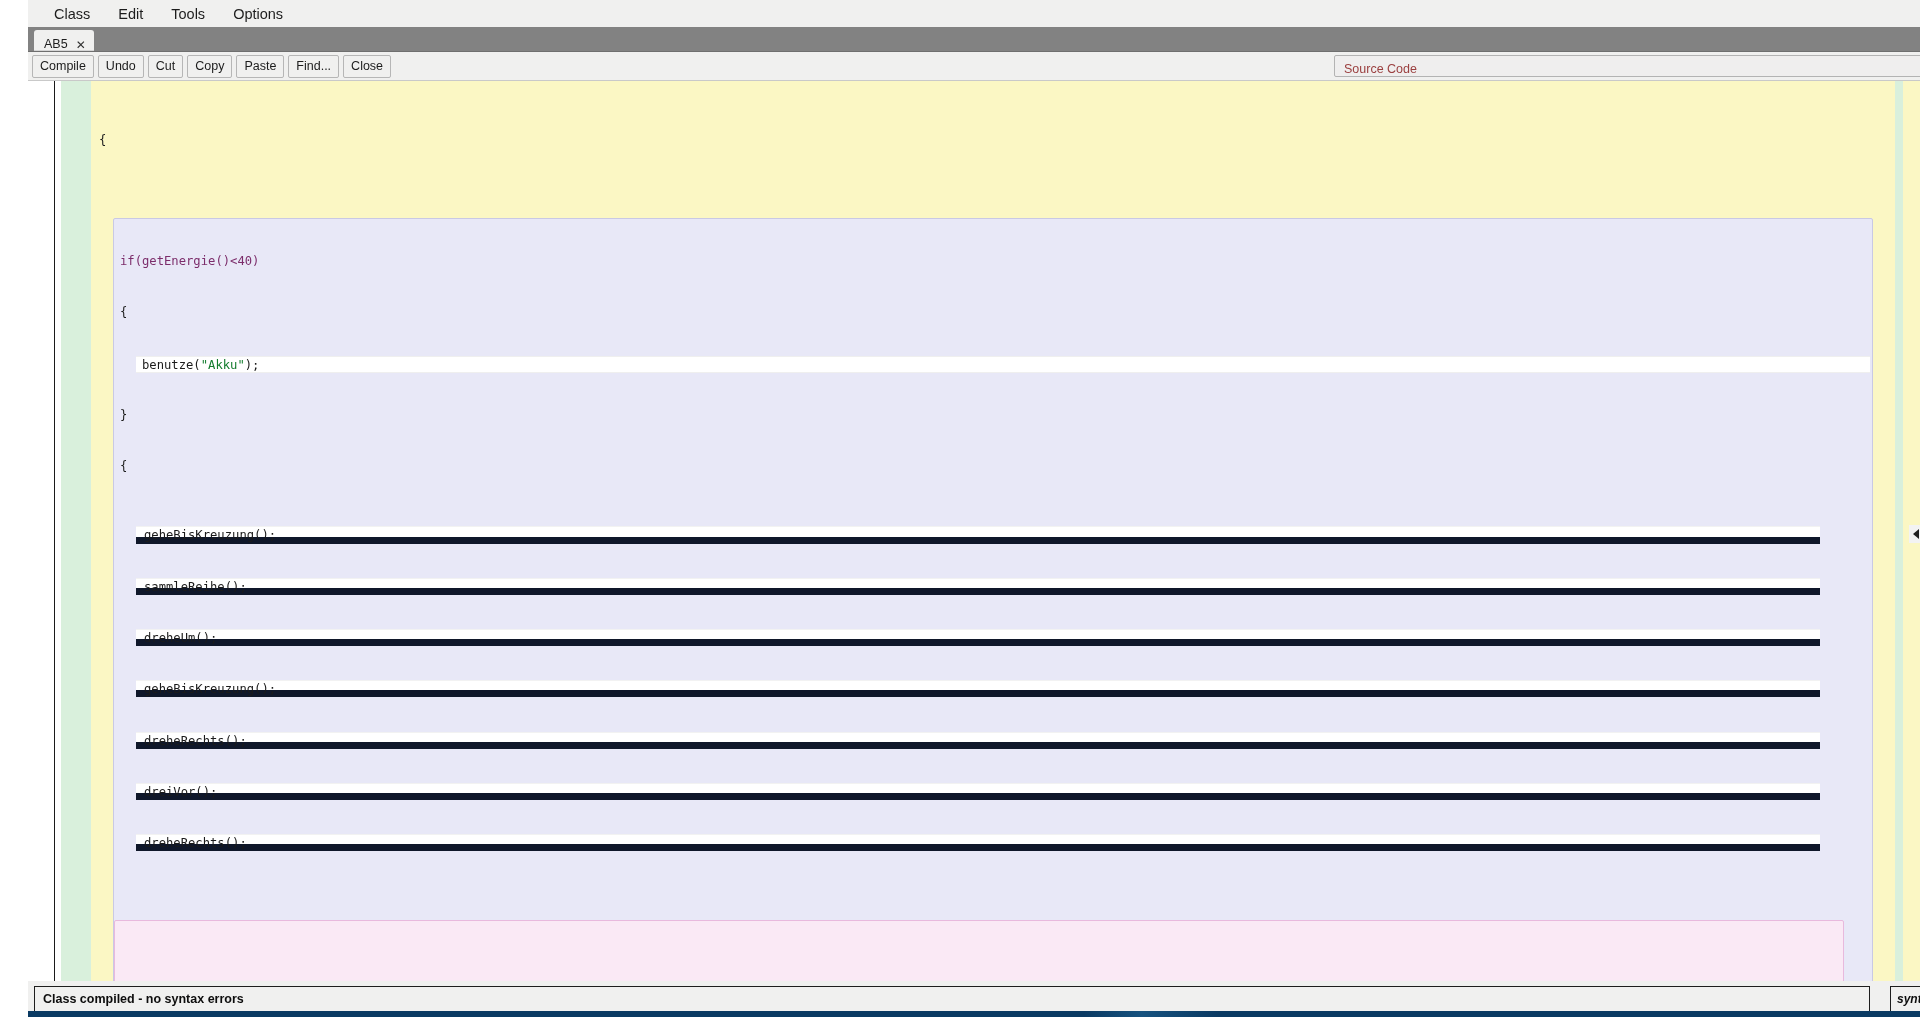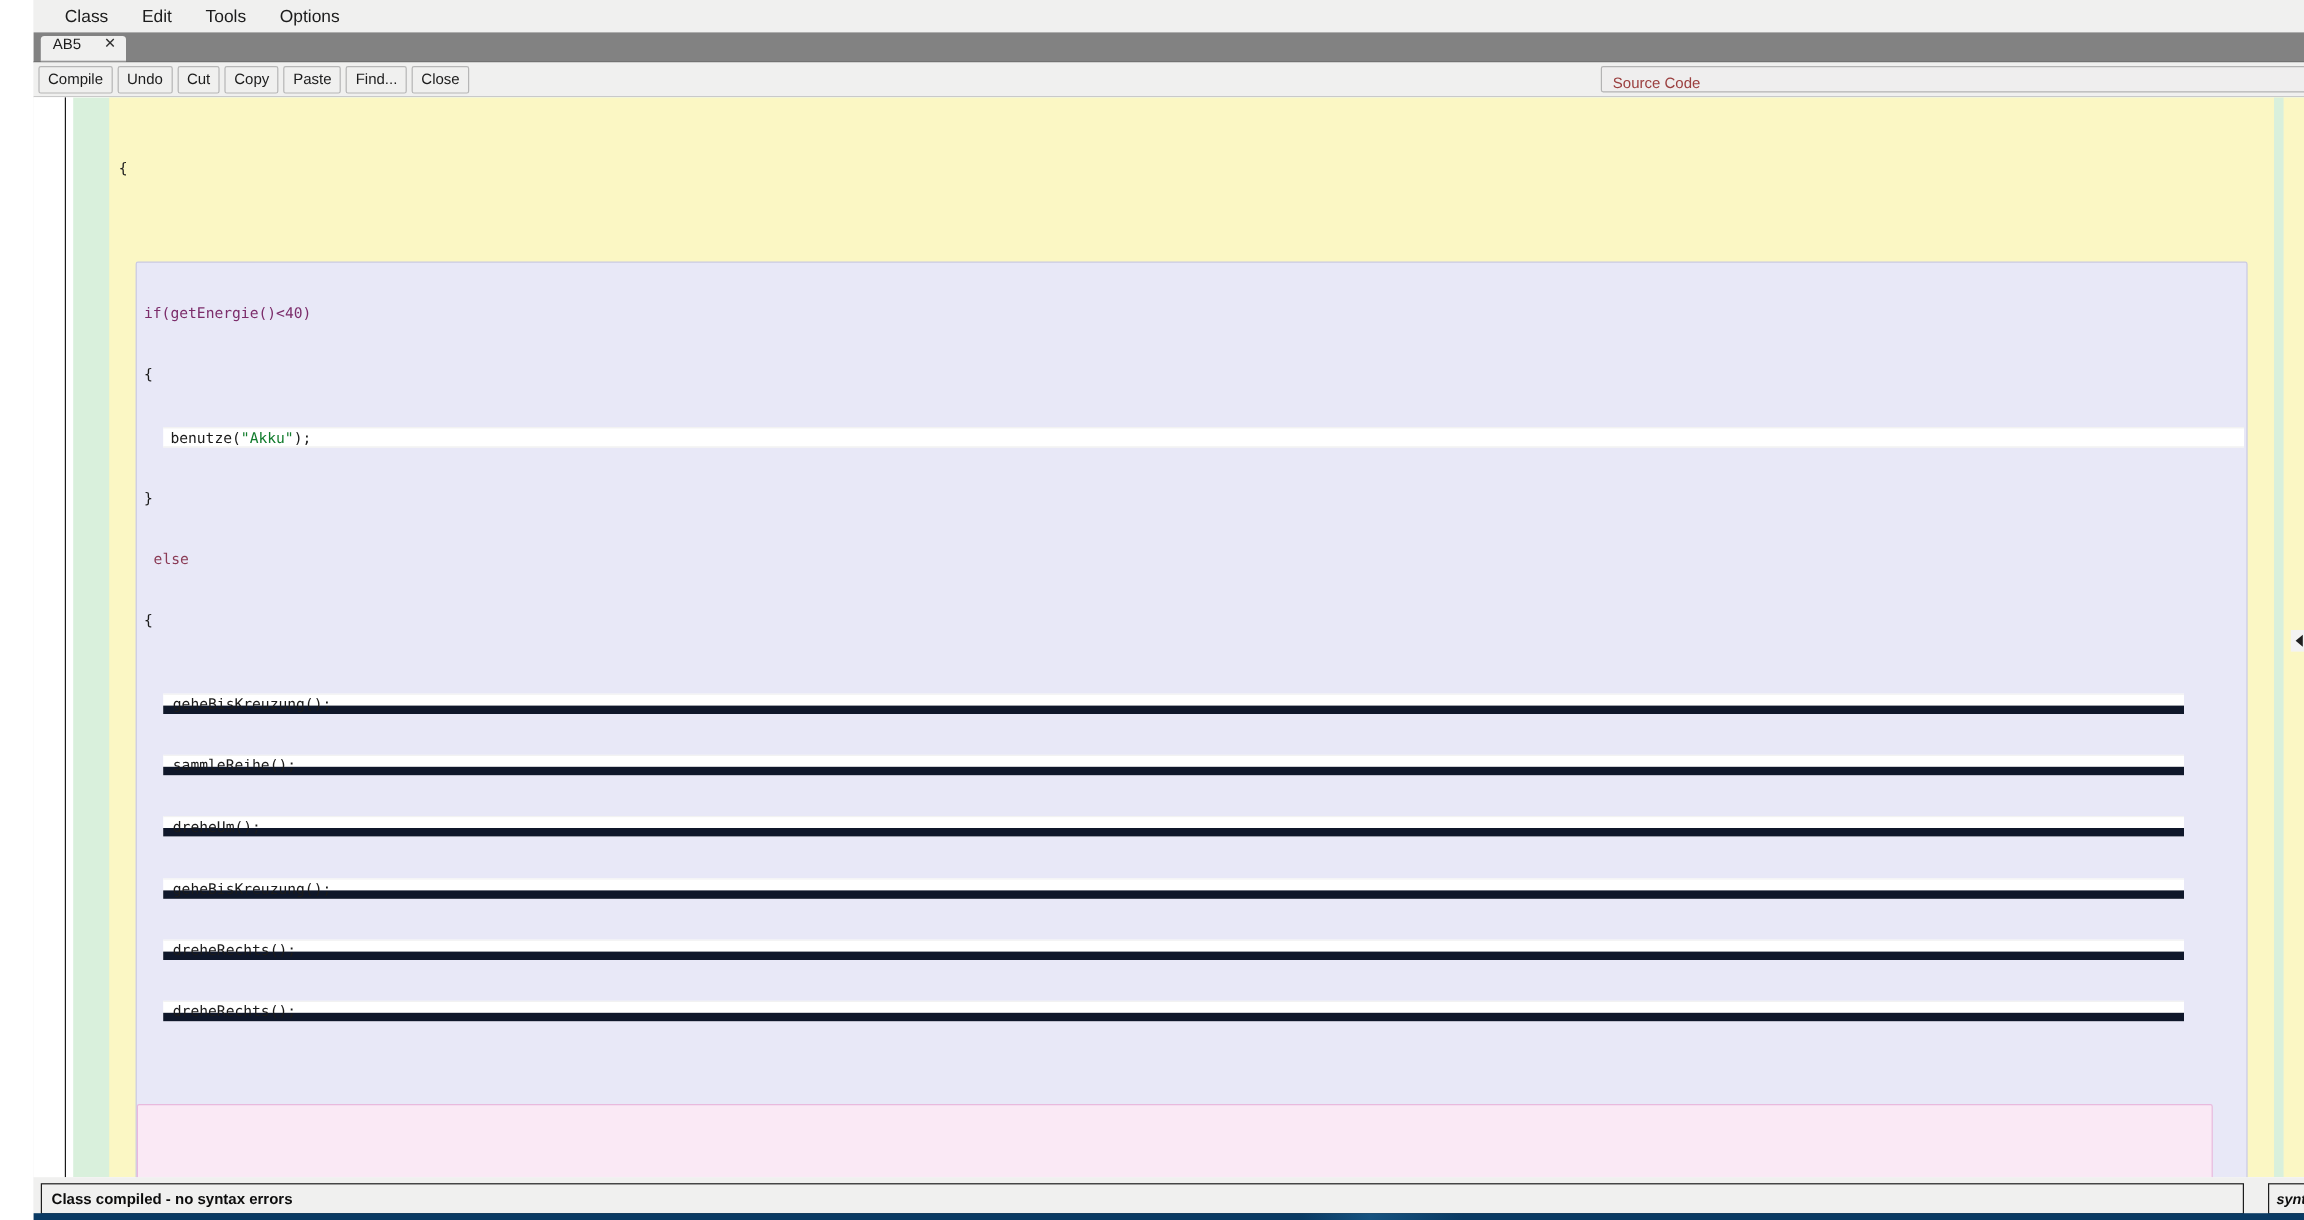--- a/index.html
+++ b/index.html
@@ -39,23 +39,23 @@
     display: flex; align-items: flex-end;
     padding-left: 6px;
     flex: 0 0 auto;
     border-bottom: 1px solid #6f6f6f;
   }
   .tab {
     height: 21px;
     background: #f0f0ef;
     border-top-left-radius: 3px;
     border-top-right-radius: 3px;
-    display: flex; align-items: flex-start;
+    display: flex; align-items: flex-end;
     padding: 0 8px 0 10px;
-    gap: 19px;
+    gap: 8px;
     font-size: 12.5px;
     color: #1d1d1d;
     box-shadow: 0 -1px 0 #d5d5d5 inset;
   }
   .tab .close-x {
     font-size: 12px;
     color: #303030;
     line-height: 1;
     cursor: pointer;
   }
@@ -337,28 +337,28 @@
       <div class="code-body">
 
         <div class="ln"><span>{</span></div>
 
         
         <div class="blk blk-if">
           <div class="ln"><span class="kw">if(getEnergie()&lt;40)</span></div>
           <div class="ln"><span>{</span></div>
           <div class="stmt"><span>benutze(</span><span class="str">"Akku"</span><span>);</span></div>
           <div class="ln"><span>}</span></div>
-          <div class="ln indent1"><span class="kw2">else</span></div>
           <div class="ln"><span>{</span></div>
 
           <div class="stmt-plain"><span>geheBisKreuzung();</span></div>
           <div class="stmt-plain"><span>sammleReihe();</span></div>
           <div class="stmt-plain"><span>dreheUm();</span></div>
           <div class="stmt-plain"><span>geheBisKreuzung();</span></div>
           <div class="stmt-plain"><span>dreheRechts();</span></div>
+          <div class="stmt-plain"><span>dreiVor();</span></div>
           <div class="stmt-plain"><span>dreheRechts();</span></div>
 
           
           <div class="blk blk-while" style="margin-left:0;margin-right:28px;">
             
             
             
             
           </div>
 

